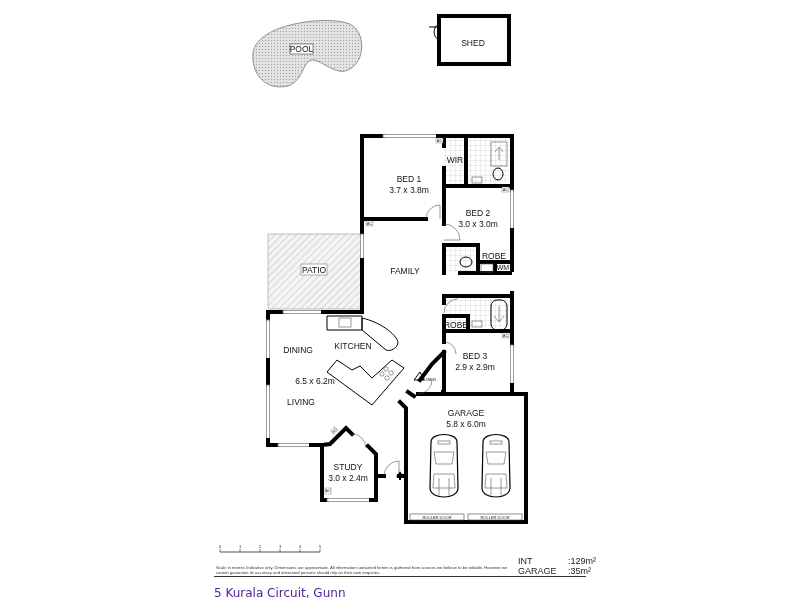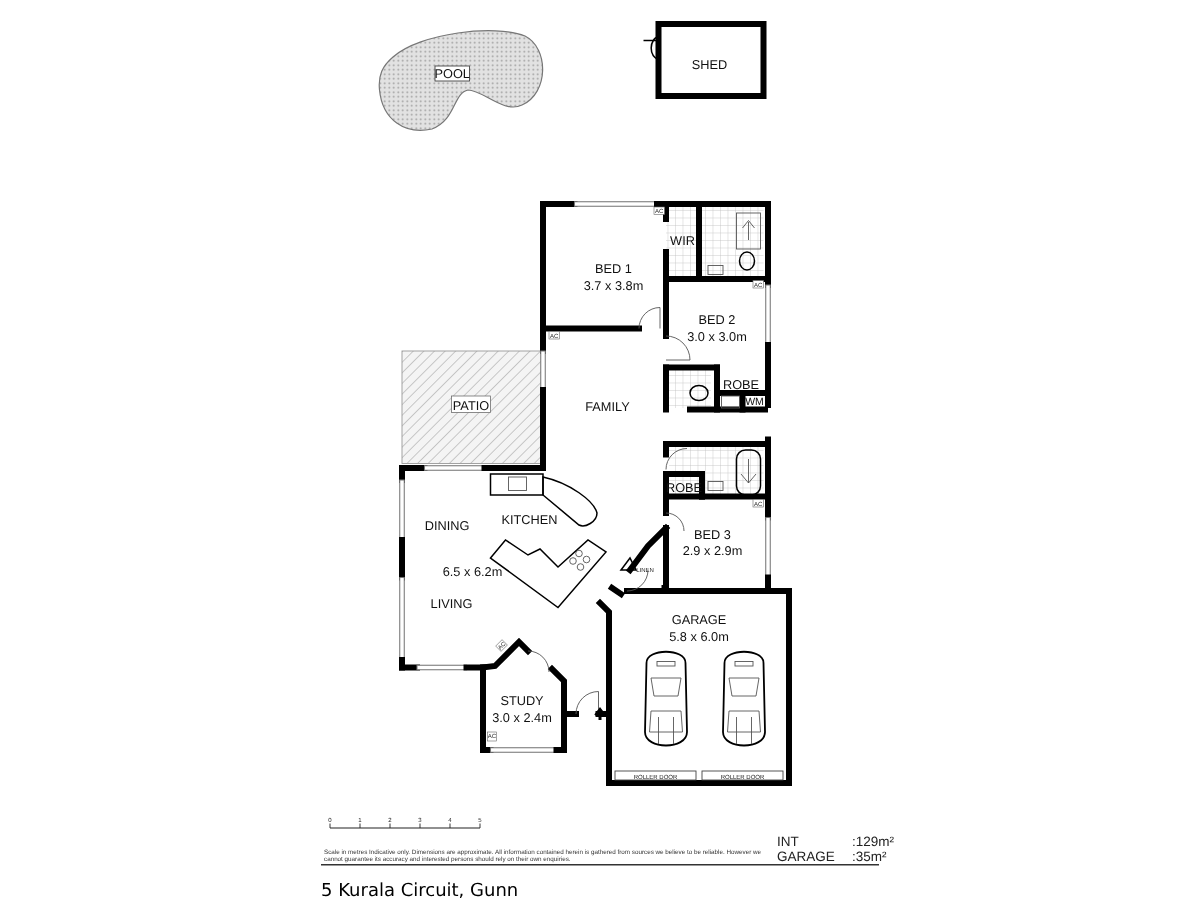--- a/index.html
+++ b/index.html
@@ -11,21 +11,21 @@
   .wall { stroke: #000; stroke-width: 4; fill: none; stroke-linecap: square; }
   .thin { stroke: #000; stroke-width: 1; fill: none; }
   .hair { stroke: #555; stroke-width: 0.6; fill: none; }
   .window { stroke: #777; stroke-width: 0.7; fill: #fff; }
   .footer { position: absolute; left: 0; top: 10px; width: 732px; height: 600px; pointer-events: none; }
   .disclaimer { position: absolute; left: 216px; top: 555px; width: 300px; font-size: 4.2px; line-height: 5px; color: #333; }
   .area { position: absolute; left: 518px; top: 546px; font-size: 9px; color: #222; line-height: 10px; }
   .area .row { display: flex; }
   .area .k { width: 50px; }
   .area .v { width: 32px; }
-  .address { position: absolute; left: 214px; top: 576px; font-family: "DejaVu Sans", sans-serif; font-size: 12px; color: #000000; }
+  .address { position: absolute; left: 214px; top: 576px; font-family: "DejaVu Sans", sans-serif; font-size: 12px; color: #4c1d95; }
   .rule { position: absolute; left: 214px; top: 566px; width: 372px; height: 1px; background: #333; }
 </style>
 </head>
 <body>
 
 <svg id="plan" viewBox="0 0 800 600" xmlns="http://www.w3.org/2000/svg">
   <defs>
     <pattern id="dots" width="3" height="3" patternUnits="userSpaceOnUse">
       <rect width="3" height="3" fill="#e2e2e2"></rect>
       <circle cx="1.5" cy="1.5" r="0.6" fill="#9a9a9a"></circle>

